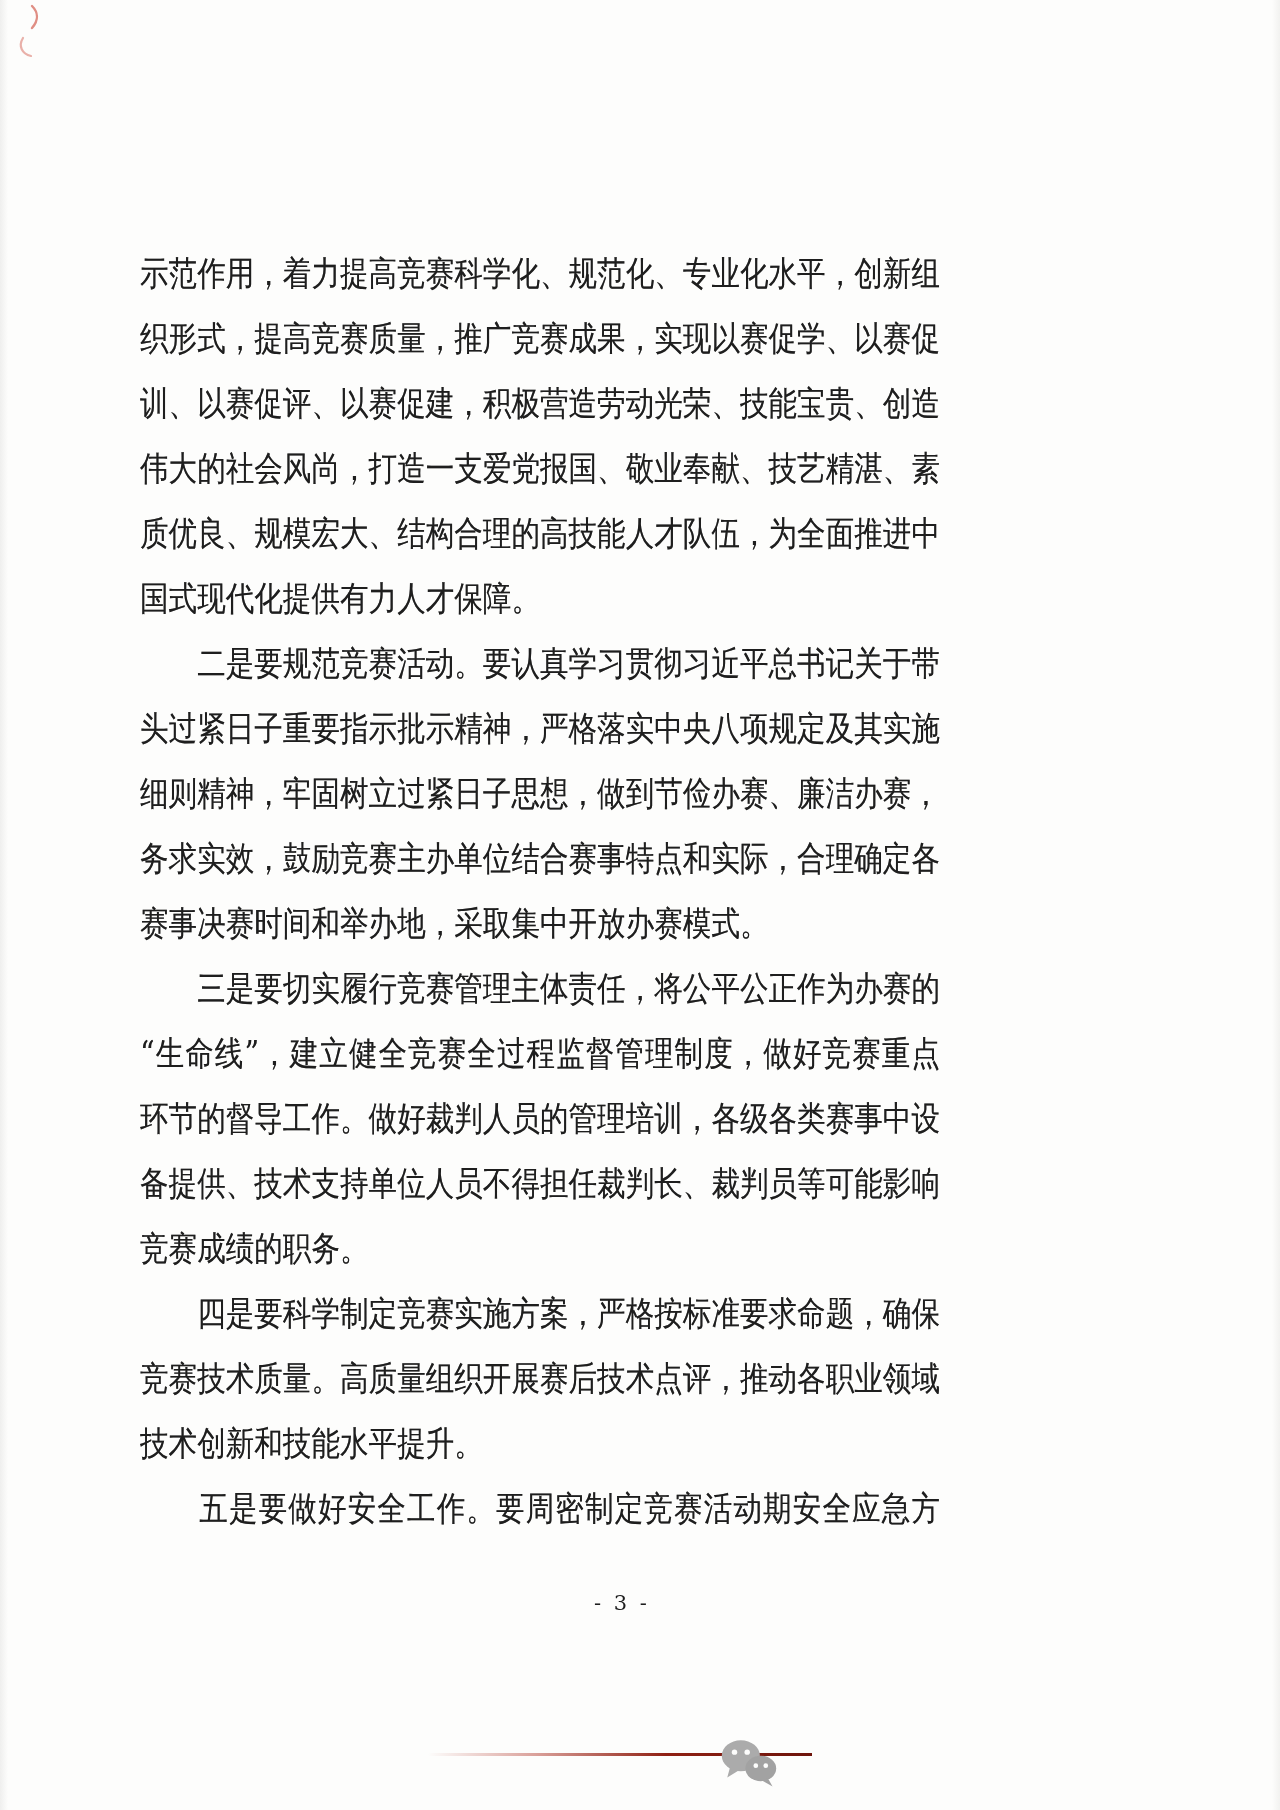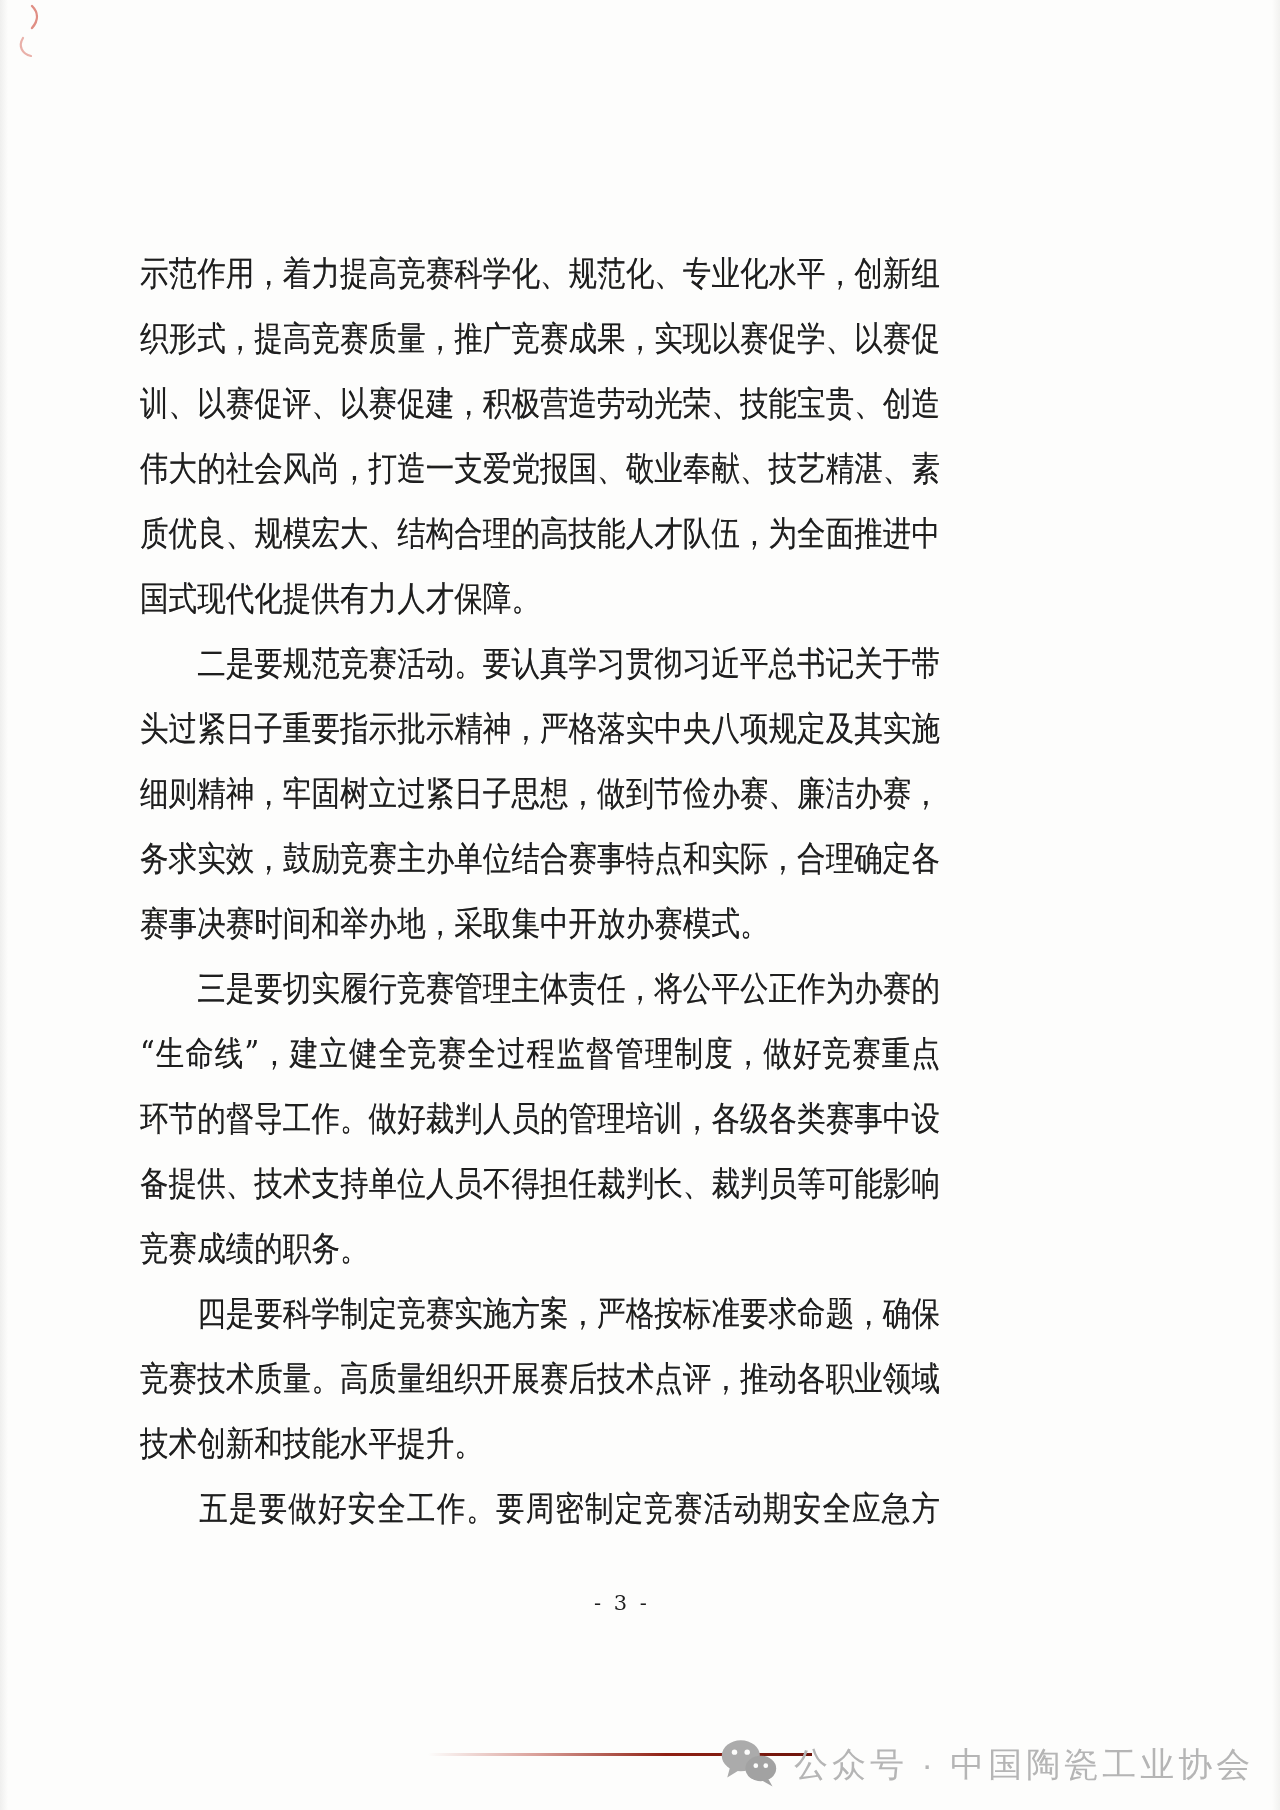--- a/index.html
+++ b/index.html
@@ -85,14 +85,13 @@
   <svg class="wechat-icon" viewBox="0 0 64 54">
     <ellipse cx="23" cy="19" rx="21" ry="17" fill="#ababab"></ellipse>
     <polygon points="11,32 8,43 21,35" fill="#ababab"></polygon>
     <circle cx="16" cy="15" r="3" fill="#fdfdfc"></circle>
     <circle cx="30" cy="15" r="3" fill="#fdfdfc"></circle>
     <ellipse cx="45" cy="33" rx="17" ry="14" fill="#a2a2a2"></ellipse>
     <polygon points="53,44 58,53 46,46" fill="#a2a2a2"></polygon>
     <circle cx="39.5" cy="30" r="2.6" fill="#fdfdfc"></circle>
     <circle cx="50.5" cy="30" r="2.6" fill="#fdfdfc"></circle>
   </svg>
-  <span class="wm-text">公众号 · 中国陶瓷工业协会</span>
 </div>
 
 </body></html>

